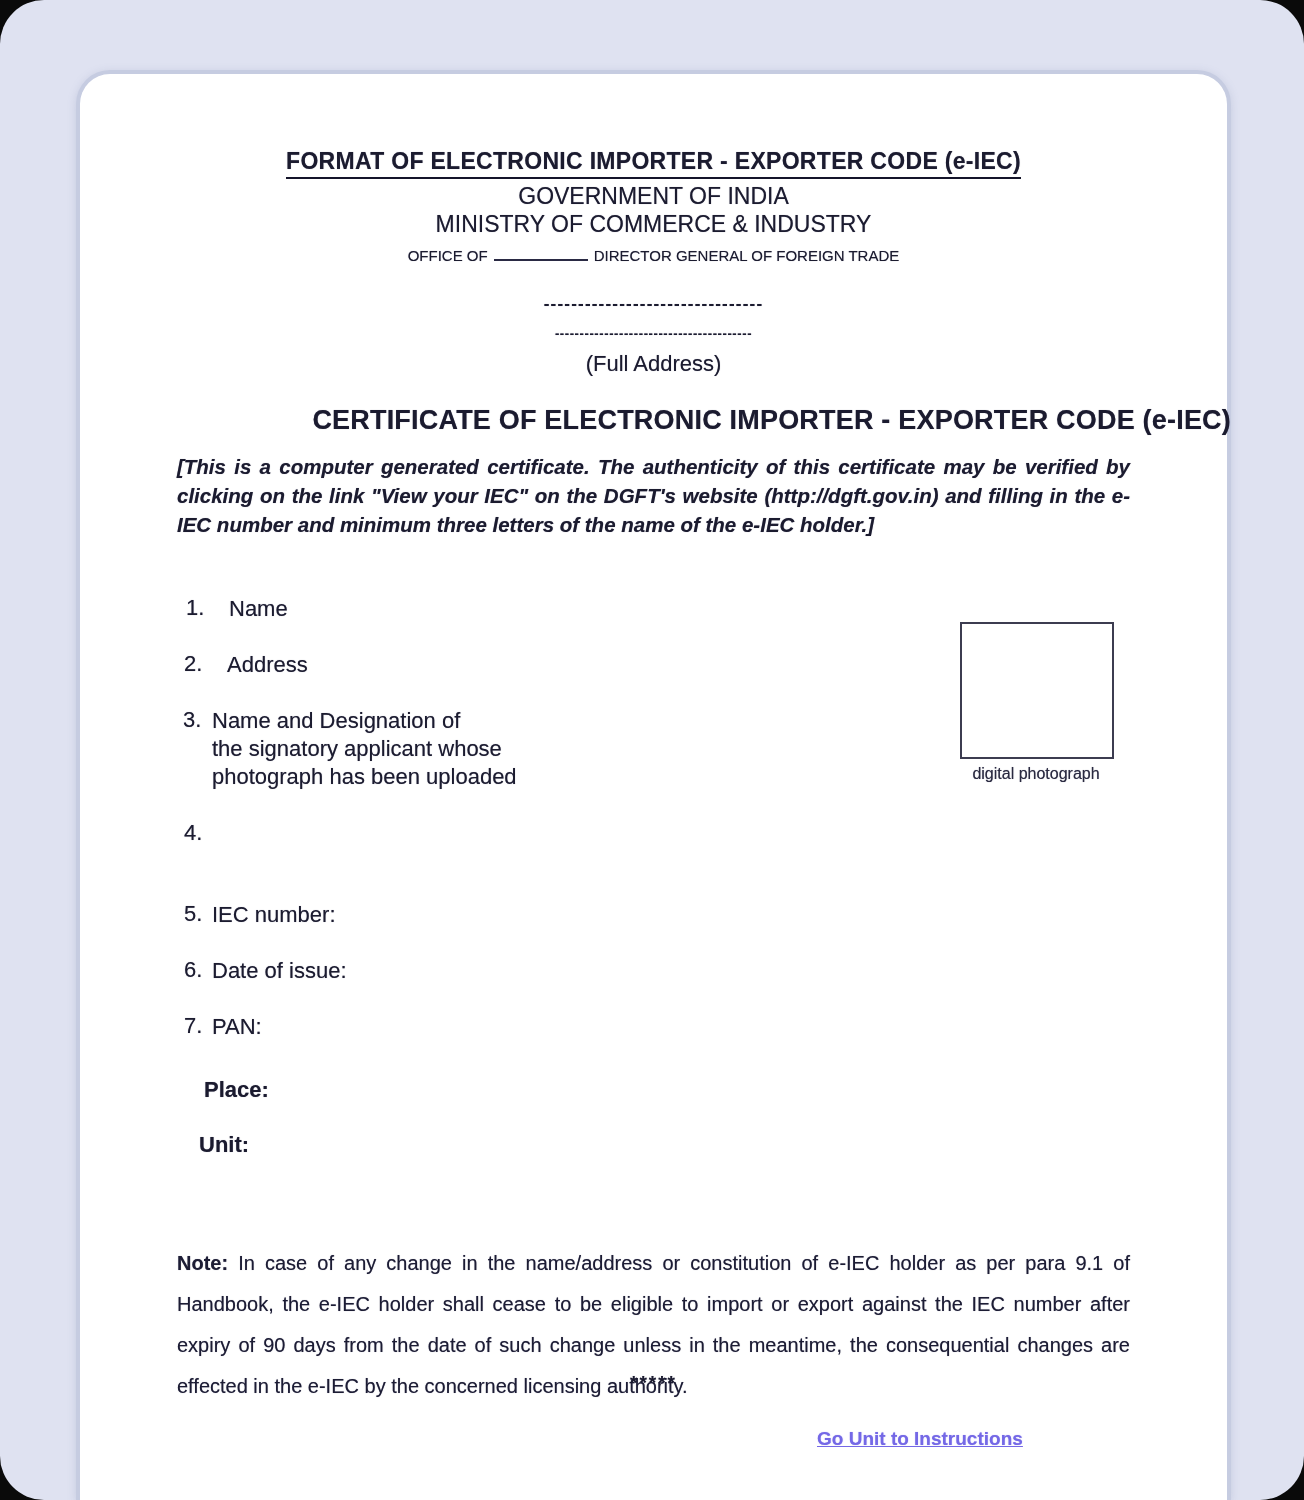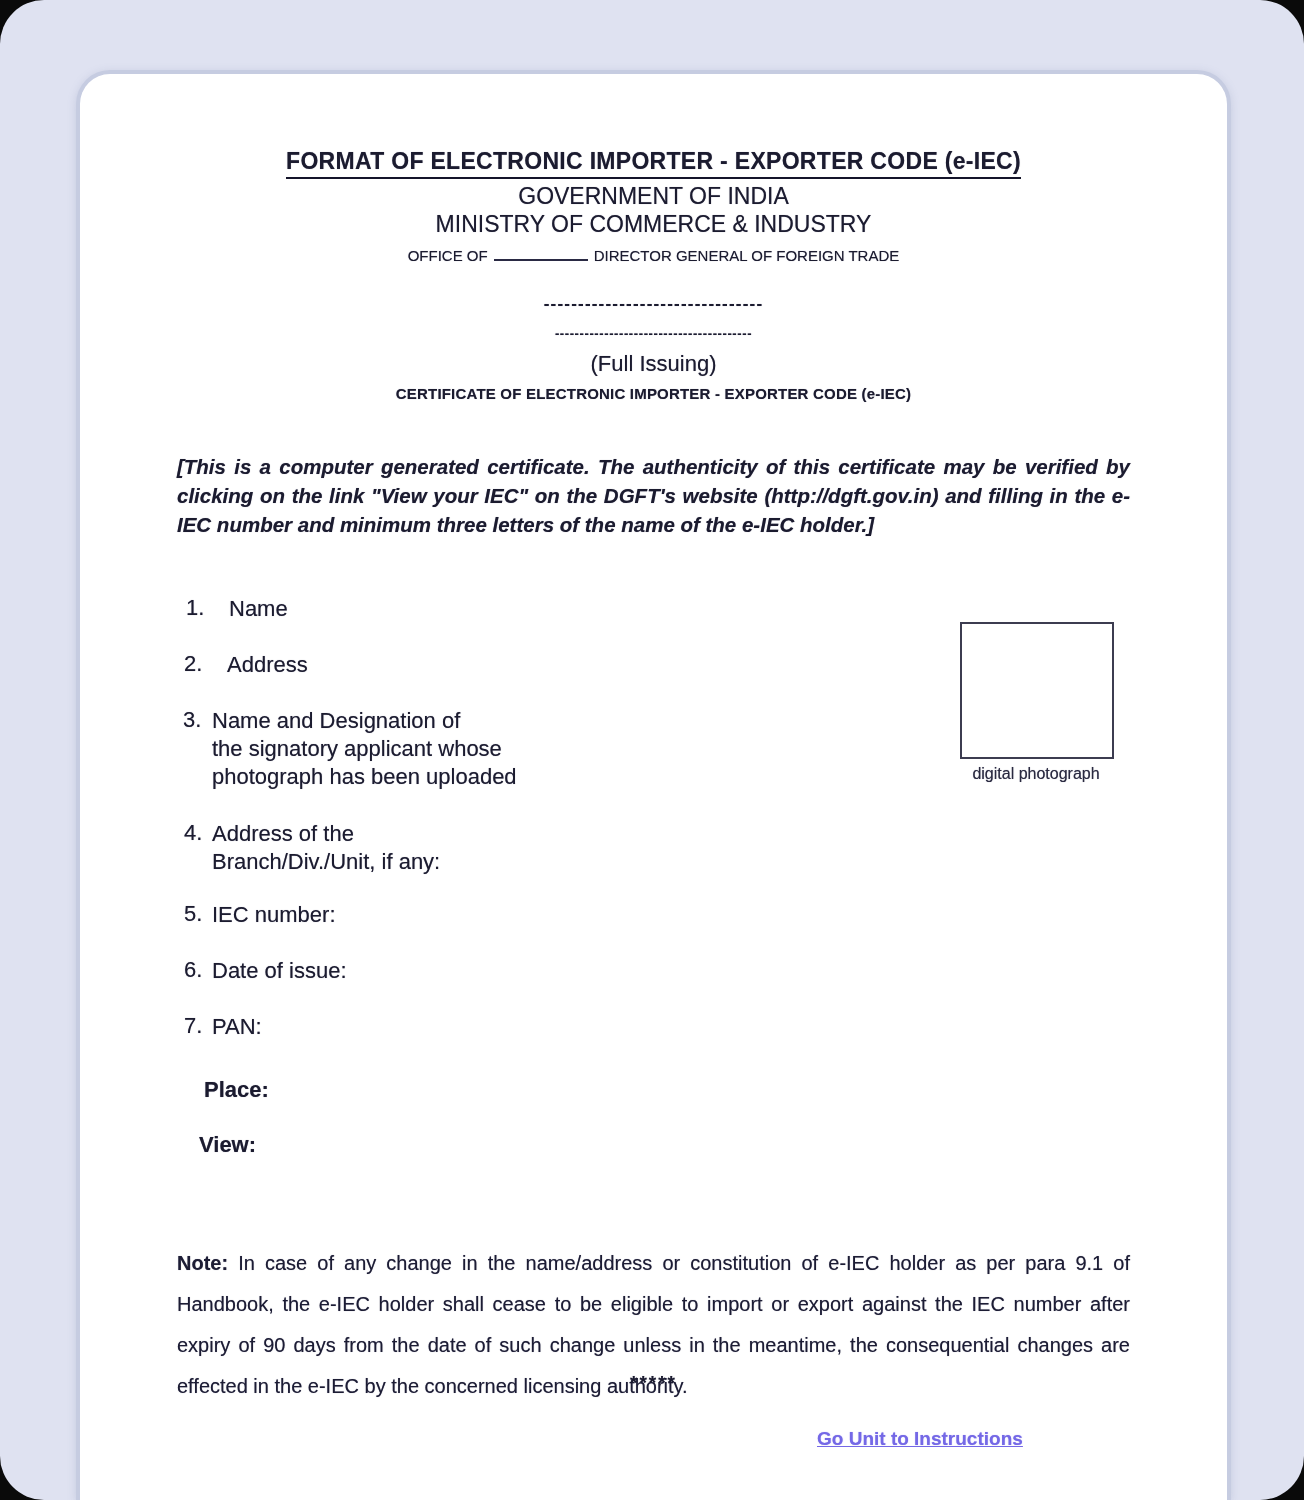--- a/index.html
+++ b/index.html
@@ -15,21 +15,21 @@
   .doc-title{top:148px;font-size:23px;font-weight:bold;letter-spacing:0.3px;}
   .doc-title .ul{border-bottom:2.5px solid #14142a;padding-bottom:3px;}
   .hdr1{top:183px;font-size:23px;}
   .hdr2{top:211px;font-size:23px;}
   .hdr3{top:239px;font-size:15px;}
   .blank-line{display:inline-block;width:94px;border-bottom:2px solid #2a2a44;height:20px;
               vertical-align:baseline;margin:0 6px;}
   .dash1{top:294px;font-size:17px;font-weight:bold;letter-spacing:1.2px;}
   .dash2{top:326px;font-size:13px;font-weight:bold;letter-spacing:0.6px;}
   .full-addr{top:351px;font-size:22px;}
-  .cert-title{top:385px;font-size:15px;font-weight:bold;letter-spacing:0.2px;}
+  .cert-title{top:405px;font-size:27px;font-weight:bold;letter-spacing:0.2px;text-align:right;}
   .notice{position:absolute;left:177px;top:452px;width:953px;color:#1b1b2f;
           font-size:20.5px;font-weight:bold;font-style:italic;line-height:29px;
           text-align:justify;text-align-last:left;white-space:normal;}
   .item-num{font-size:22px;}
   .item-label{font-size:22px;line-height:28px;}
   .bold{font-weight:bold;}
   .photo-box{position:absolute;left:960px;top:622px;width:150px;height:133px;
              border:2px solid #3c3c50;background:#fff;}
   .photo-cap{position:absolute;left:938px;top:765px;width:196px;text-align:center;
              font-size:16px;color:#2a2a40;}
@@ -48,59 +48,55 @@
   <div class="outer"></div>
   <div class="card"></div>
 
   <div class="txt soft center doc-title"><span class="ul">FORMAT OF  ELECTRONIC IMPORTER - EXPORTER CODE (e-IEC)</span></div>
   <div class="txt soft center hdr2">MINISTRY OF COMMERCE &amp; INDUSTRY</div>
   <div class="txt soft center hdr1">GOVERNMENT OF INDIA</div>
   <div class="txt soft center hdr3"><span>OFFICE OF</span><span class="blank-line"></span><span>DIRECTOR GENERAL OF FOREIGN TRADE</span></div>
 
   <div class="txt soft center dash1">--------------------------------</div>
   <div class="txt soft center dash2">----------------------------------------</div>
-  <div class="txt soft center full-addr">(Full Issuing)</div>
+  <div class="txt soft center full-addr">(Full Address)</div>
 
   <div class="txt soft center cert-title">CERTIFICATE OF ELECTRONIC IMPORTER - EXPORTER CODE (e-IEC)</div>
 
   <div class="notice soft">[This is a computer generated certificate. The authenticity of this certificate may be verified by clicking on the link "View your IEC" on the DGFT's  website (http://dgft.gov.in) and filling in the e-IEC number and minimum three letters of the name of the e-IEC holder.]</div>
 
   <div class="txt soft item-num" style="left:186px;top:595px;">1.</div>
   <div class="txt soft item-label" style="left:229px;top:595px;">Name</div>
 
   <div class="txt soft item-num" style="left:184px;top:651px;">2.</div>
   <div class="txt soft item-label" style="left:227px;top:651px;">Address</div>
 
   <div class="txt soft item-num" style="left:183px;top:707px;">3.</div>
   <div class="txt soft item-label" style="left:212px;top:707px;">
     <span>Name and Designation of</span><br>
     <span>the signatory applicant whose</span><br>
     <span>photograph has been uploaded</span>
   </div>
 
   <div class="txt soft item-num" style="left:184px;top:820px;">4.</div>
-  <div class="txt soft item-label" style="left:212px;top:820px;">
-    <span>Address of the</span><br>
-    <span>Branch/Div./Unit, if any:</span>
-  </div>
 
   <div class="txt soft item-num" style="left:184px;top:901px;">5.</div>
   <div class="txt soft item-label" style="left:212px;top:901px;">IEC number:</div>
 
   <div class="txt soft item-num" style="left:184px;top:957px;">6.</div>
   <div class="txt soft item-label" style="left:212px;top:957px;">Date of issue:</div>
 
   <div class="txt soft item-num" style="left:184px;top:1013px;">7.</div>
   <div class="txt soft item-label" style="left:212px;top:1013px;">PAN:</div>
 
   <div class="photo-box"></div>
   <div class="photo-cap soft">digital photograph</div>
 
   <div class="txt soft bold" style="left:204px;top:1077px;font-size:22px;">Place:</div>
-  <div class="txt soft bold" style="left:199px;top:1132px;font-size:22px;">View:</div>
+  <div class="txt soft bold" style="left:199px;top:1132px;font-size:22px;">Unit:</div>
 
 
   <div class="note-p soft"><span class="bold">Note:</span><span> In case of any change in the name/address or constitution of e-IEC holder as per para 9.1 of Handbook, the e-IEC holder shall cease to be eligible to import or export against the IEC number after expiry of 90 days from the date of such change unless in the meantime, the consequential changes are effected in the e-IEC by the concerned licensing authority.</span></div>
 
   <div class="txt soft center stars">*****</div>
 
   <a class="go-back">Go Unit to Instructions</a>
 </div>
 
 </body></html>

